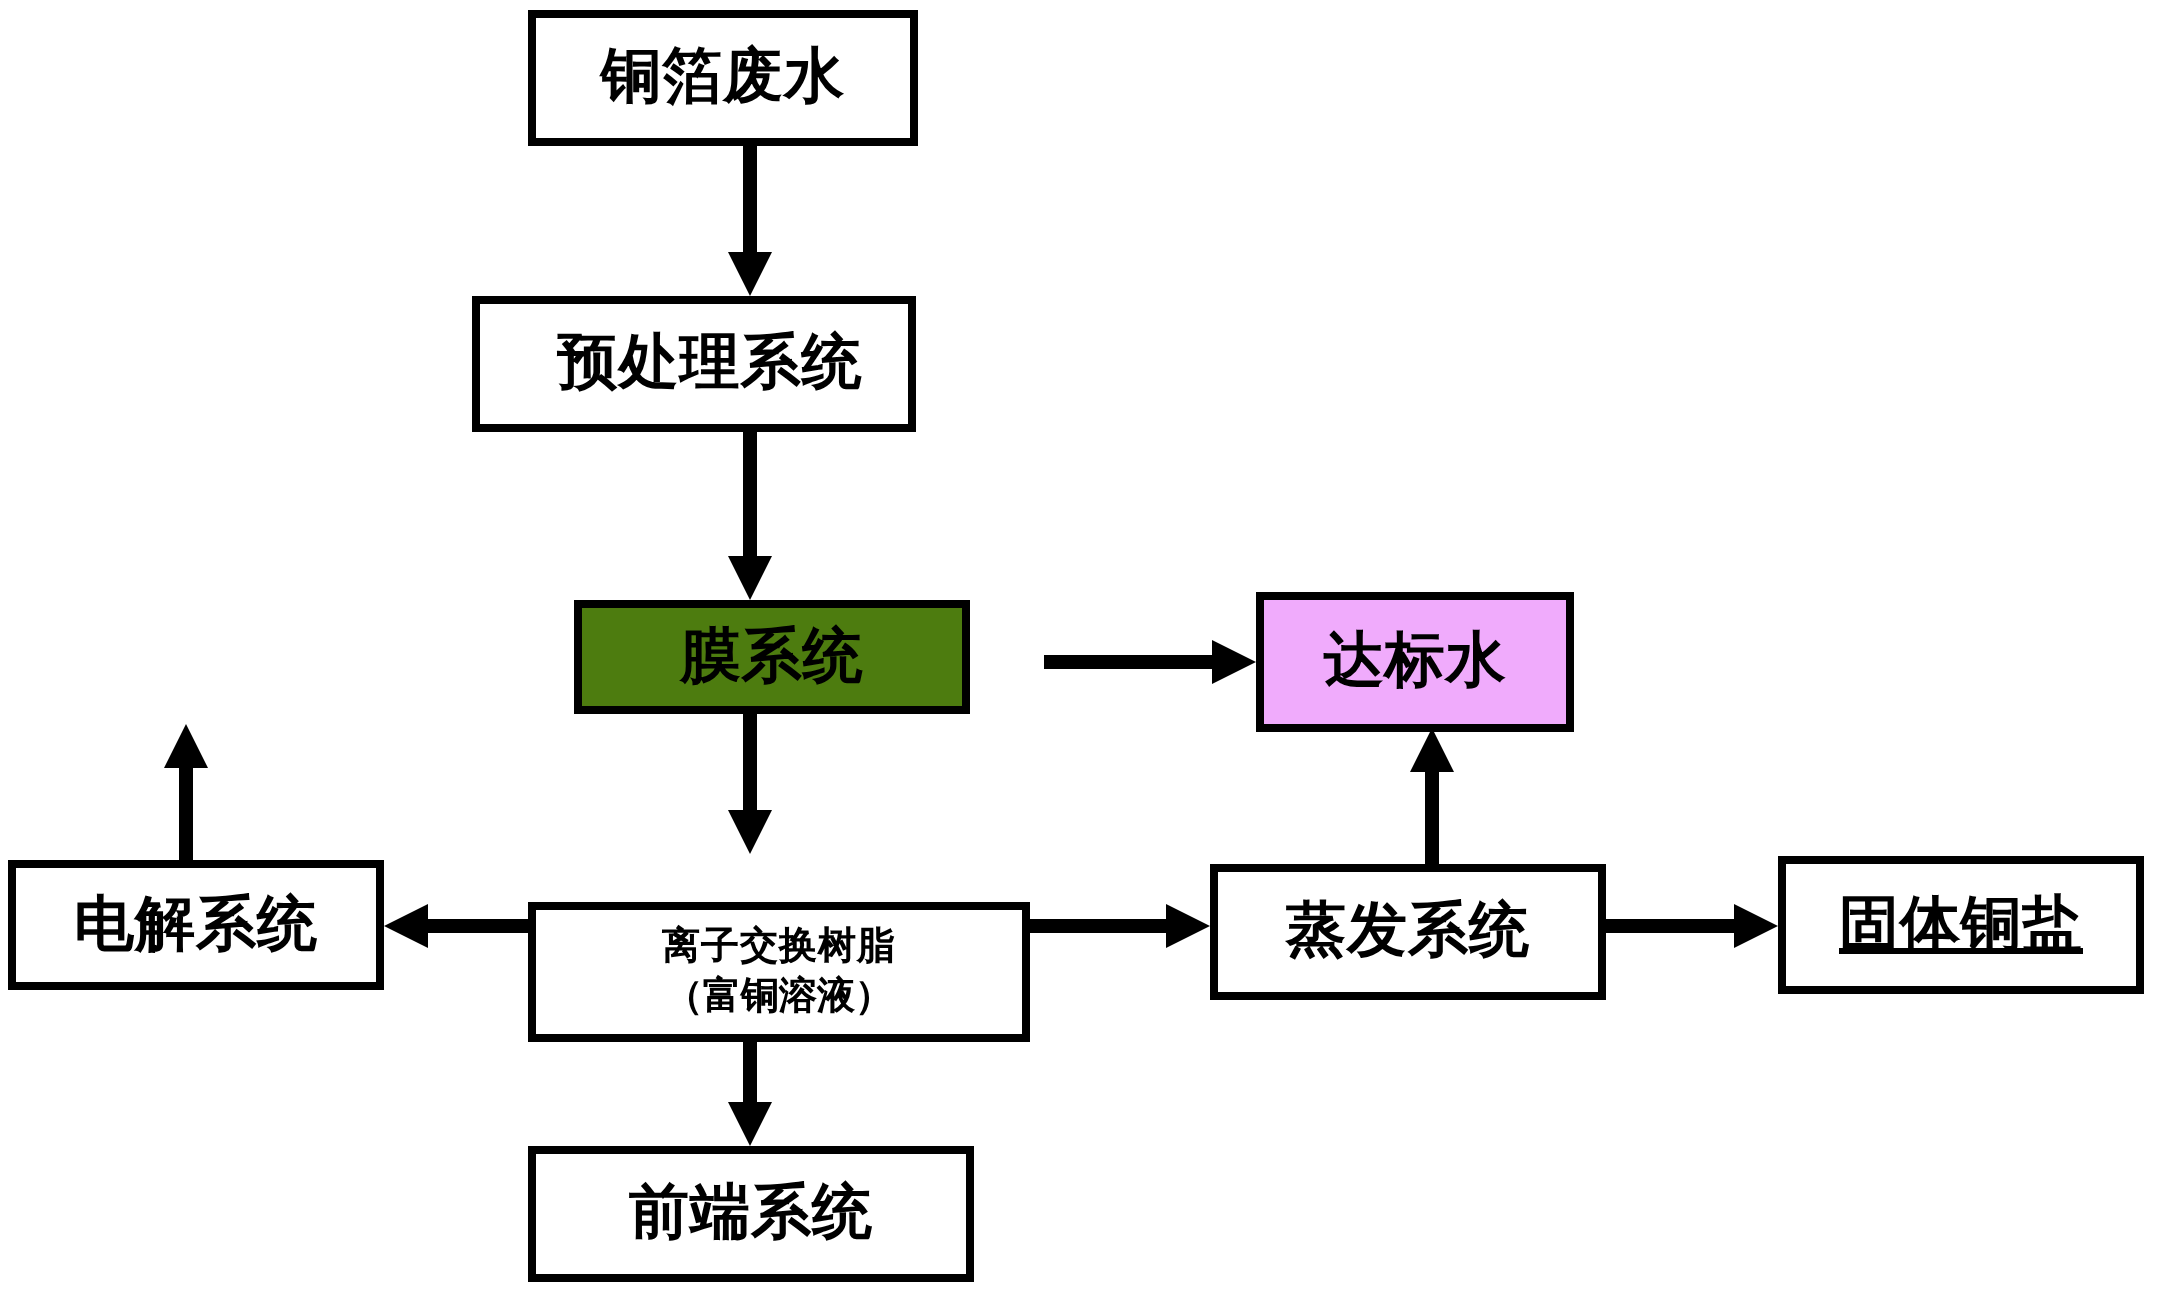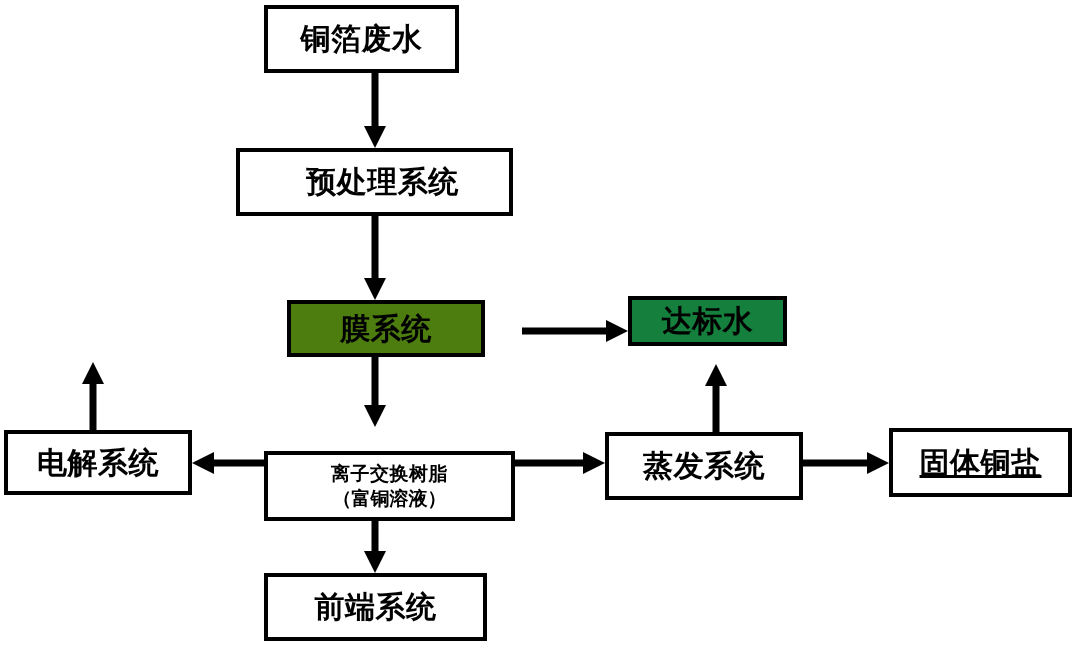--- a/index.html
+++ b/index.html
@@ -107,27 +107,27 @@
         <polygon points="705,386 727,386 716,364" fill="#000000"></polygon>
       </g>
       <g>
         <line x1="803" y1="463" x2="867" y2="463" stroke="#000000" stroke-width="7"></line>
         <polygon points="867,452 867,474 889,463" fill="#000000"></polygon>
       </g>
     </svg>
 <div class="node single" style="left: 264px; top: 5px; width: 195px; height: 68px; border-color: rgb(0, 0, 0); background: rgb(255, 255, 255);">
       <span class="line1">铜箔废水</span>
     </div>
-    <div class="node single" style="left: 236px; top: 148px; width: 277px; height: 68px; border-color: rgb(0, 0, 0); background: rgb(255, 255, 255); padding-left: 16px;">
+    <div class="node single" style="left: 236px; top: 148px; width: 222px; height: 68px; border-color: rgb(0, 0, 0); background: rgb(255, 255, 255); padding-left: 16px;">
       <span class="line1">预处理系统</span>
     </div>
     <div class="node single" style="left: 287px; top: 300px; width: 198px; height: 57px; border-color: rgb(0, 0, 0); background: #4d7c0f;">
       <span class="line1">膜系统</span>
     </div>
-    <div class="node single" style="left: 628px; top: 296px; width: 159px; height: 50px; border-color: rgb(0, 0, 0); background: #15803d;">
+    <div class="node single" style="left: 628px; top: 296px; width: 159px; height: 70px; border-color: rgb(0, 0, 0); background: #f0abfc;">
       <span class="line1">达标水</span>
     </div>
     <div class="node single" style="left: 4px; top: 430px; width: 188px; height: 65px; border-color: rgb(0, 0, 0); background: rgb(255, 255, 255);">
       <span class="line1">电解系统</span>
     </div>
     <div class="node dual" style="left: 264px; top: 427px; width: 251px; height: 70px; border-color: rgb(0, 0, 0); background: rgb(255, 255, 255); margin-top: 24px;">
       <span class="line1">离子交换树脂</span>
       <span class="line2">（富铜溶液）</span>
     </div>
     <div class="node single" style="left: 605px; top: 432px; width: 198px; height: 68px; border-color: rgb(0, 0, 0); background: rgb(255, 255, 255);">

